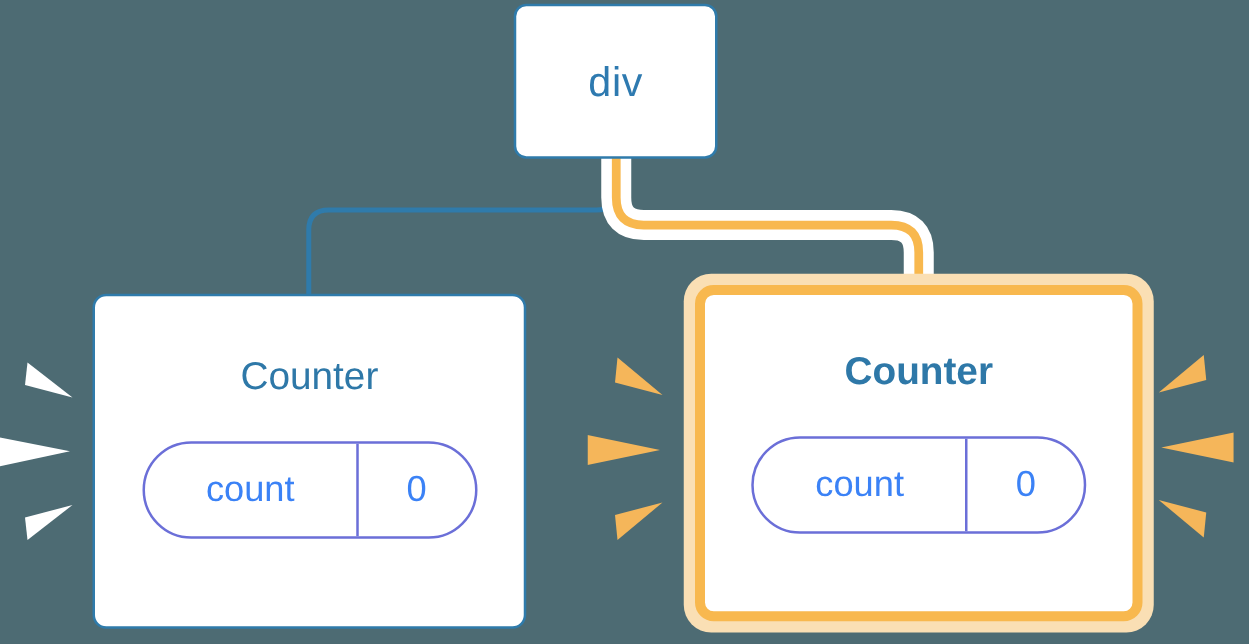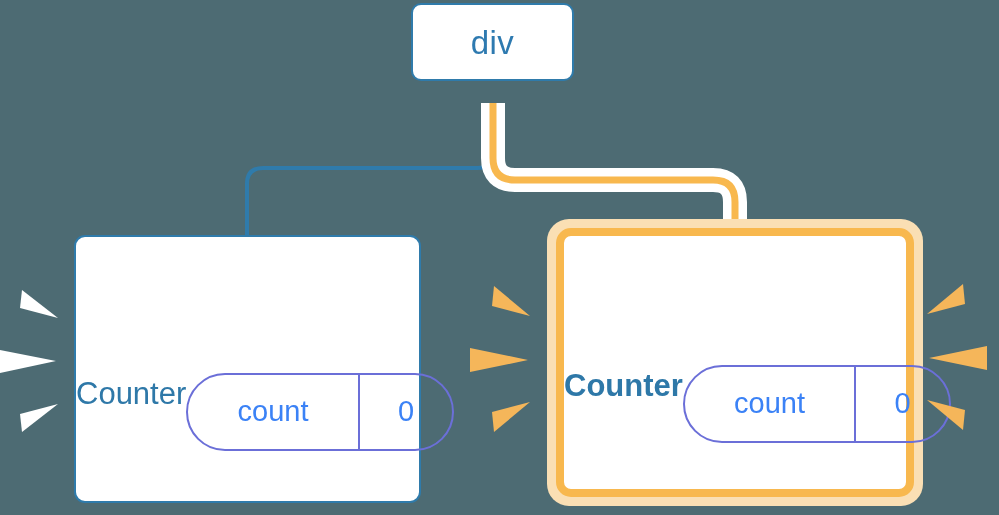--- a/index.html
+++ b/index.html
@@ -32,21 +32,21 @@
   .node {
     position: absolute;
     background: #ffffff;
     box-sizing: border-box;
     z-index: 2;
   }
   .node-div {
     left: 411px;
     top: 3px;
     width: 163px;
-    height: 78px;
+    height: 124px;
     border: 2px solid #2f7bab;
     border-radius: 10px;
     display: flex;
     align-items: center;
     justify-content: center;
   }
   .div-label {
     color: #2e7ab0;
     font-size: 33px;
     letter-spacing: 0.5px;
@@ -78,21 +78,21 @@
     box-sizing: border-box;
     background: #ffffff;
     border: 8px solid #f8b84e;
     border-radius: 15px;
   }
   .counter-body {
     width: 100%;
     height: 100%;
     box-sizing: border-box;
     display: flex;
-    flex-direction: row;
+    flex-direction: column;
     align-items: center;
     justify-content: flex-start;
     border-radius: 25px;
   }
   .node-counter-plain .counter-body { padding-top: 48px; }
   .node-counter-active .counter-body { padding-top: 45px; }
 
   .counter-title {
     color: #2e78a8;
     font-size: 31px;

